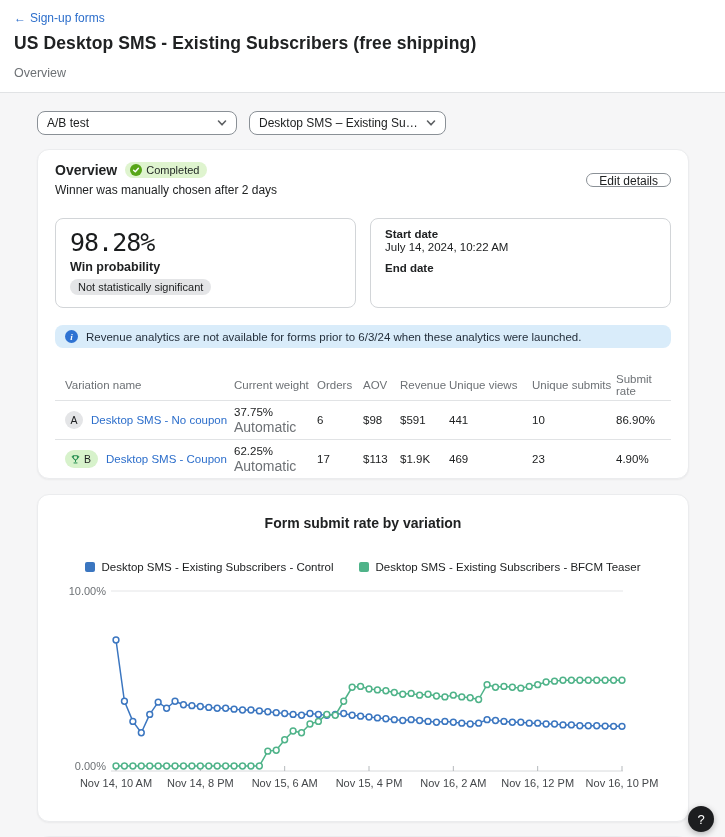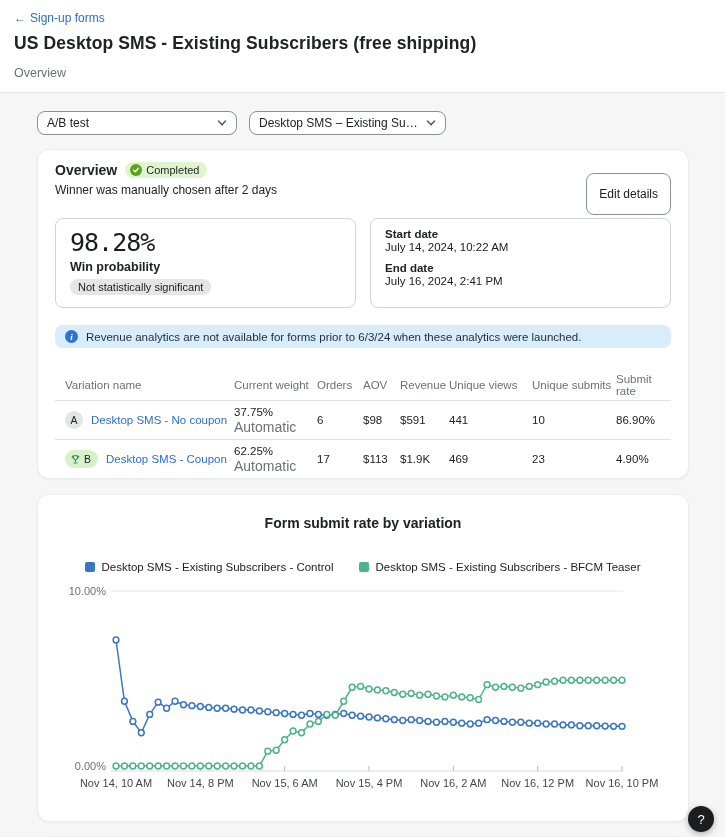--- a/index.html
+++ b/index.html
@@ -26,21 +26,21 @@
   .card.overview-card { padding:12px 17px 0 17px; position:relative; min-height:330px; }
   .card.chart-card { margin-top:15px; padding:20px 17px 24px 17px;text-align:center; }
   .card.next-card { margin-top:14px; height:60px; }
 
   
   .ov-head { display:flex; align-items:center; gap:8px; }
   .ov-title { font-size:14px; font-weight:700; }
   .badge-success { display:inline-flex; align-items:flex-end; gap:4px; background:#dff4cf; border-radius:9px; padding:2px 8px 2px 5px; font-size:11px; color:#1d2321; }
   .check-icon { width:12px; height:12px; border-radius:50%; background:#58a618; display:inline-flex; align-items:center; justify-content:center; }
   .ov-sub { font-size:12px; color:#202223; margin-top:5px; }
-  .edit-btn { position:absolute; right:17px; top:23px; background:#fff; border:1px solid #8a9096; border-radius:8px; height:42px; padding:0 12px; font-size:12px; font-family:inherit; color:#202223; cursor:pointer; }
+  .edit-btn { position:absolute; right:17px; top:23px; background:#fff; border:1px solid #8a9096; border-radius:8px; height:14px; padding:0 12px; font-size:12px; font-family:inherit; color:#202223; cursor:pointer; }
 
   .metrics-row { display:flex; gap:14px; margin-top:21px; }
   .metric-box { width:305px; height:90px; border:1px solid #d2d5d8; border-radius:8px; padding:9px 14px; }
   .win-value { font-family:"DejaVu Sans Mono", monospace; font-size:25px; color:#1a1c1d; letter-spacing:-1px; }
   .win-label { font-size:12.5px; font-weight:700; margin-top:3px; }
   .sig-pill { display:inline-block; background:#e4e5e7; border-radius:9px; padding:2px 8px; font-size:11px; color:#202223; margin-top:5px; }
   .date-label { font-size:11.5px; font-weight:700; }
   .date-value { font-size:11.5px; margin-top:1px; }
   .date-block + .date-block { margin-top:9px; }
 
@@ -121,21 +121,20 @@
           <div class="win-label">Win probability</div>
           <span class="sig-pill">Not statistically significant</span>
         </div>
         <div class="metric-box">
           <div class="date-block">
             <div class="date-label">Start date</div>
             <div class="date-value">July 14, 2024, 10:22 AM</div>
           </div>
           <div class="date-block">
             <div class="date-label">End date</div>
-            <div class="date-value">July 16, 2024, 2:41 PM</div>
           </div>
         </div>
       </div>
 
       <div class="banner">
         <span class="info-icon">i</span>
         <span>Revenue analytics are not available for forms prior to 6/3/24 when these analytics were launched.</span>
       </div>
 
       <div class="vtable">

